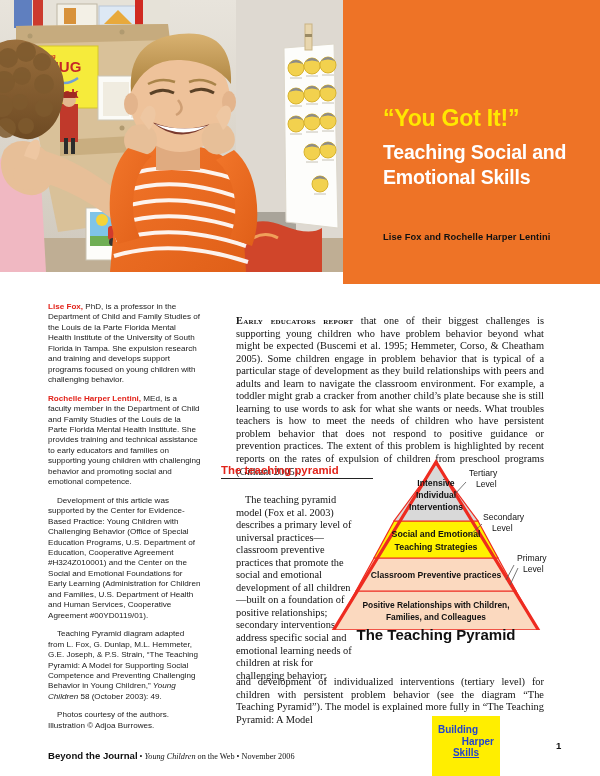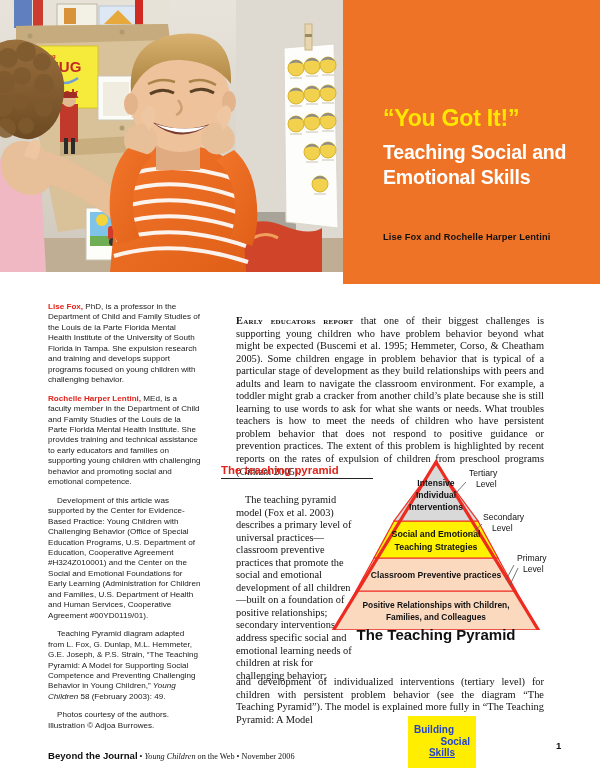--- a/index.html
+++ b/index.html
@@ -180,22 +180,22 @@
     color: #111111;
   }
   .f-rest {
     font-family: "Liberation Serif", serif;
     font-size: 8.2px;
     color: #111111;
   }
   .f-rest i { font-style: italic; }
   #badge {
     position: absolute;
-    left: 408px; top: 0px;
-    width: 68px; height: 52px;
+    left: 432px; top: 0px;
+    width: 68px; height: 60px;
     background: #ffee00;
   }
   #badge-text {
     position: absolute;
     left: 6px; top: 8px;
     width: 56px;
     font-family: "Liberation Sans", sans-serif;
     font-weight: bold;
     font-size: 10px;
     line-height: 11.5px;
@@ -419,21 +419,21 @@
   </div>
 </div>
 
 <div id="col-left">
   <p class="bio-para"><span class="bio-name">Lise Fox,</span><span> PhD, is a professor in the Department of Child and Family Studies of the Louis de la Parte Florida Mental Health Institute of the University of South Florida in Tampa. She expulsion research and training and develops support programs focused on young children with challenging behavior.</span></p>
 
   <p class="bio-para"><span class="bio-name">Rochelle Harper Lentini,</span><span> MEd, is a faculty member in the Department of Child and Family Studies of the Louis de la Parte Florida Mental Health Institute. She provides training and technical assistance to early educators and families on supporting young children with challenging behavior and promoting social and emotional competence.</span></p>
 
   <p class="note-para">Development of this article was supported by the Center for Evidence-Based Practice: Young Children with Challenging Behavior (Office of Special Education Programs, U.S. Department of Education, Cooperative Agreement #H324Z010001) and the Center on the Social and Emotional Foundations for Early Learning (Administration for Children and Families, U.S. Department of Health and Human Services, Cooperative Agreement #00YD0119/01).</p>
 
-  <p class="note-para"><span>Teaching Pyramid diagram adapted from L. Fox, G. Dunlap, M.L. Hemmeter, G.E. Joseph, &amp; P.S. Strain, “The Teaching Pyramid: A Model for Supporting Social Competence and Preventing Challenging Behavior in Young Children,” </span><span class="ital">Young Children</span><span> 58 (February 2003): 49.</span></p>
+  <p class="note-para"><span>Teaching Pyramid diagram adapted from L. Fox, G. Dunlap, M.L. Hemmeter, G.E. Joseph, &amp; P.S. Strain, “The Teaching Pyramid: A Model for Supporting Social Competence and Preventing Challenging Behavior in Young Children,” </span><span class="ital">Young Children</span><span> 58 (October 2003): 49.</span></p>
 
   <p class="note-para">Photos courtesy of the authors. Illustration © Adjoa Burrowes.</p>
 </div>
 
 <div id="col-right">
   <p class="body-para"><span class="smallcaps">Early educators report</span><span> that one of their biggest challenges is supporting young children who have problem behavior beyond what might be expected (Buscemi et al. 1995; Hemmeter, Corso, &amp; Cheatham 2005). Some children engage in problem behavior that is typical of a particular stage of development as they build relationships with peers and adults and learn to navigate the classroom environment. For example, a toddler might grab a cracker from another child’s plate because she is still learning to use words to ask for what she wants or needs. What troubles teachers is how to meet the needs of children who have persistent problem behavior that does not respond to positive guidance or prevention practices. The extent of this problem is highlighted by recent reports on the rates of expulsion of children from preschool programs (Gilliam 2005).</span></p>
 </div>
 
 <div id="pyramid-section">
   <h2 class="sec-head">The teaching pyramid</h2>
@@ -492,19 +492,19 @@
 </div>
 
 <div id="footer">
   <div id="footer-line">
     <span class="f-brand">Beyond the Journal</span><span class="f-rest"> • </span><span class="f-rest"><i>Young Children</i></span><span class="f-rest"> on the Web • November 2006</span>
   </div>
 
   <div id="badge">
     <div id="badge-text">
       <span class="badge-l1">Building</span>
-      <span class="badge-l2">Social</span>
+      <span class="badge-l2">Harper</span>
       <span class="badge-l3">Skills</span>
     </div>
   </div>
 
   <div id="page-num">1</div>
 </div>
 
 </body></html>

